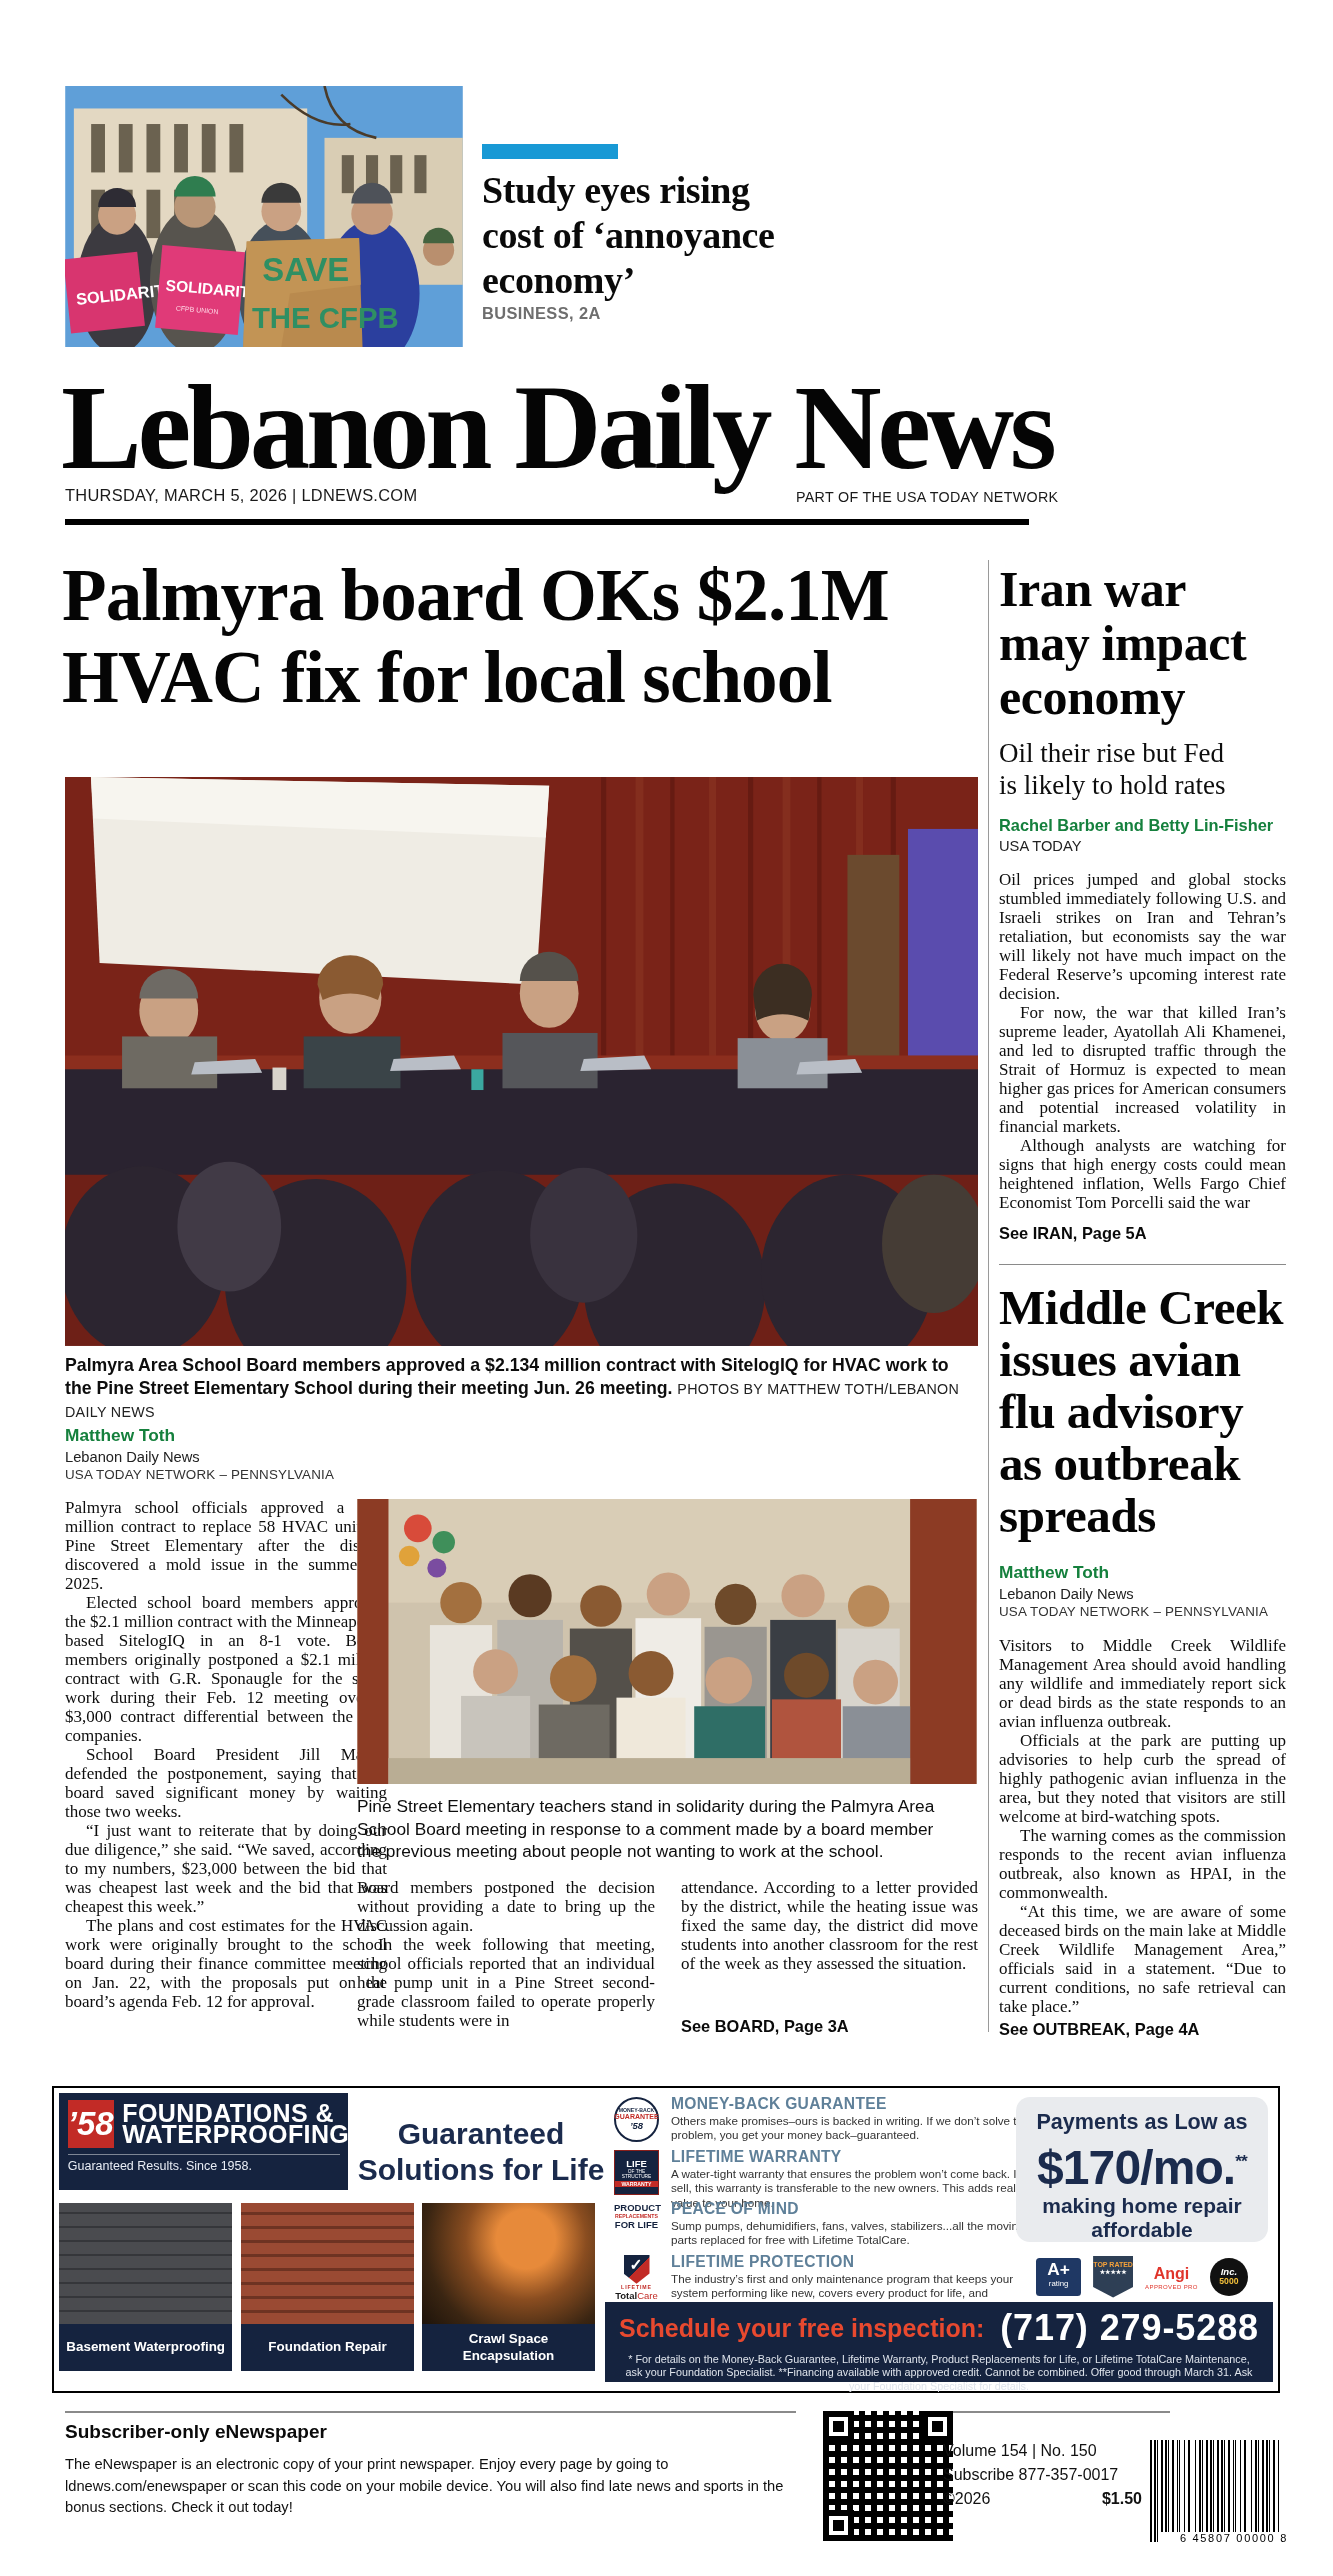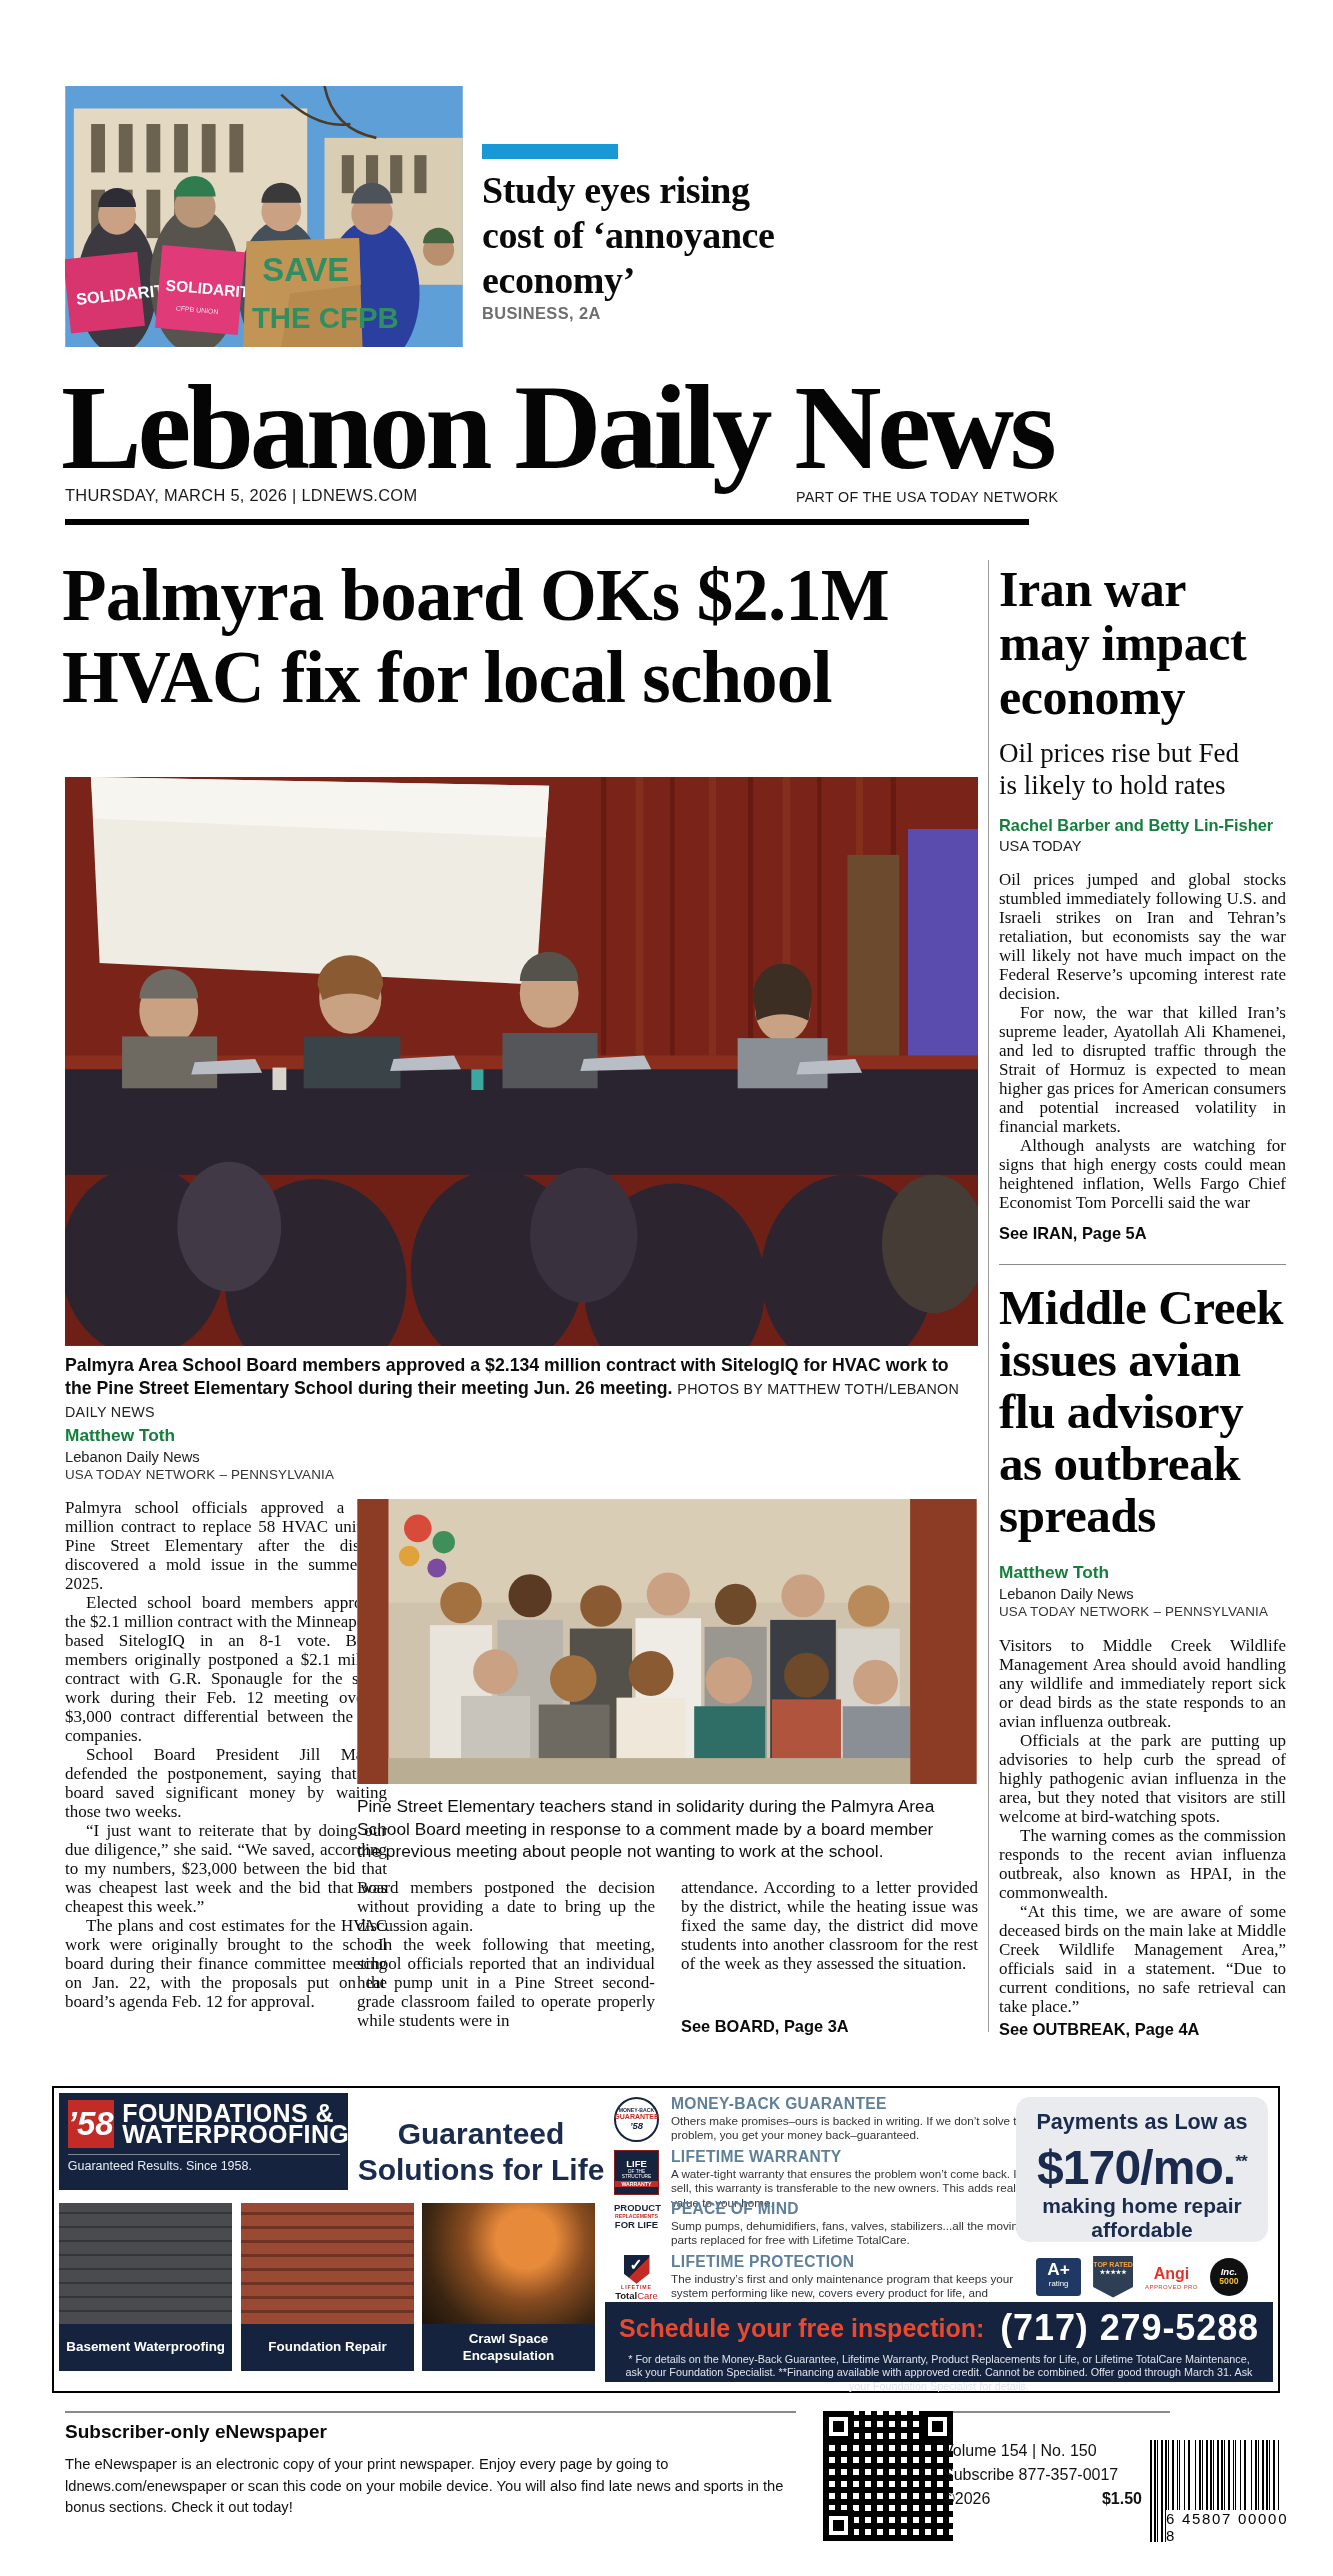--- a/index.html
+++ b/index.html
@@ -139,22 +139,22 @@
   #qr{left:823px;top:2411px;width:130px;height:130px;background:
       repeating-linear-gradient(0deg,#000 0 6px,rgba(0,0,0,0) 6px 12px),
       repeating-linear-gradient(90deg,#000 0 6px,#fff 6px 12px);}
   .qr-finder{position:absolute;width:31px;height:31px;background:#fff;border:6px solid #000;box-sizing:border-box;}
   .qr-finder:after{content:"";position:absolute;left:4.3px;top:4.3px;width:10.4px;height:10.4px;background:#000;}
   #vol-col{left:943px;top:2439px;width:227px;font-size:16px;color:#111;line-height:24px;}
   #vol-price-row{display:flex;justify-content:space-between;width:199px;}
   #vol-price{font-weight:bold;}
   #barcode{left:1150px;top:2440px;width:130px;height:102px;background:
       repeating-linear-gradient(90deg,#000 0 1.7px,#fff 1.7px 4.3px,#000 4.3px 6px,#fff 6px 7px,#000 7px 7.8px,#fff 7.8px 11.2px);}
-  #barcode-digits{position:absolute;left:16px;bottom:-1.7px;width:130px;background:#fff;
-      font-size:15px;letter-spacing:1.7px;text-align:left;color:#000;}
+  #barcode-digits{position:absolute;left:8px;bottom:-1.7px;width:130px;background:#fff;
+      font-size:11px;letter-spacing:1.7px;text-align:right;color:#000;}
 </style>
 </head>
 <body>
 
 <div id="page">
 
   <div class="abs" id="promo-photo">
     <svg width="398" height="261" viewBox="0 0 460 302">
       <rect width="460" height="302" fill="#5f9fd8"></rect>
       <rect x="10" y="26" width="270" height="200" fill="#e3d8c2"></rect>
@@ -343,21 +343,21 @@
   <div class="abs jumpref" id="jump-board">See BOARD, Page 3A</div>
 
   <div class="abs" id="rail-rule"></div>
 
   <div class="abs railhead" id="iran-head">
     <div>Iran war</div>
     <div>may impact</div>
     <div>economy</div>
   </div>
   <div class="abs" id="iran-deck">
-    <div>Oil prices rise but Fed</div>
+    <div>Oil their rise but Fed</div>
     <div>is likely to hold rates</div>
   </div>
   <div class="abs" id="iran-byline">
     <div class="byline-name" style="font-size:16.4px;">Rachel Barber and Betty Lin-Fisher</div>
     <div class="byline-org">USA TODAY</div>
   </div>
   <div class="abs bodycol" id="iran-body">
     <p>Oil prices jumped and global stocks stumbled immediately following U.S. and Israeli strikes on Iran and Tehran’s retaliation, but economists say the war will likely not have much impact on the Federal Reserve’s upcoming interest rate decision.</p>
     <p>For now, the war that killed Iran’s supreme leader, Ayatollah Ali Khamenei, and led to disrupted traffic through the Strait of Hormuz is expected to mean higher gas prices for American consumers and potential increased volatility in financial markets.</p>
     <p>Although analysts are watching for signs that high energy costs could mean heightened inflation, Wells Fargo Chief Economist Tom Porcelli said the war</p>

